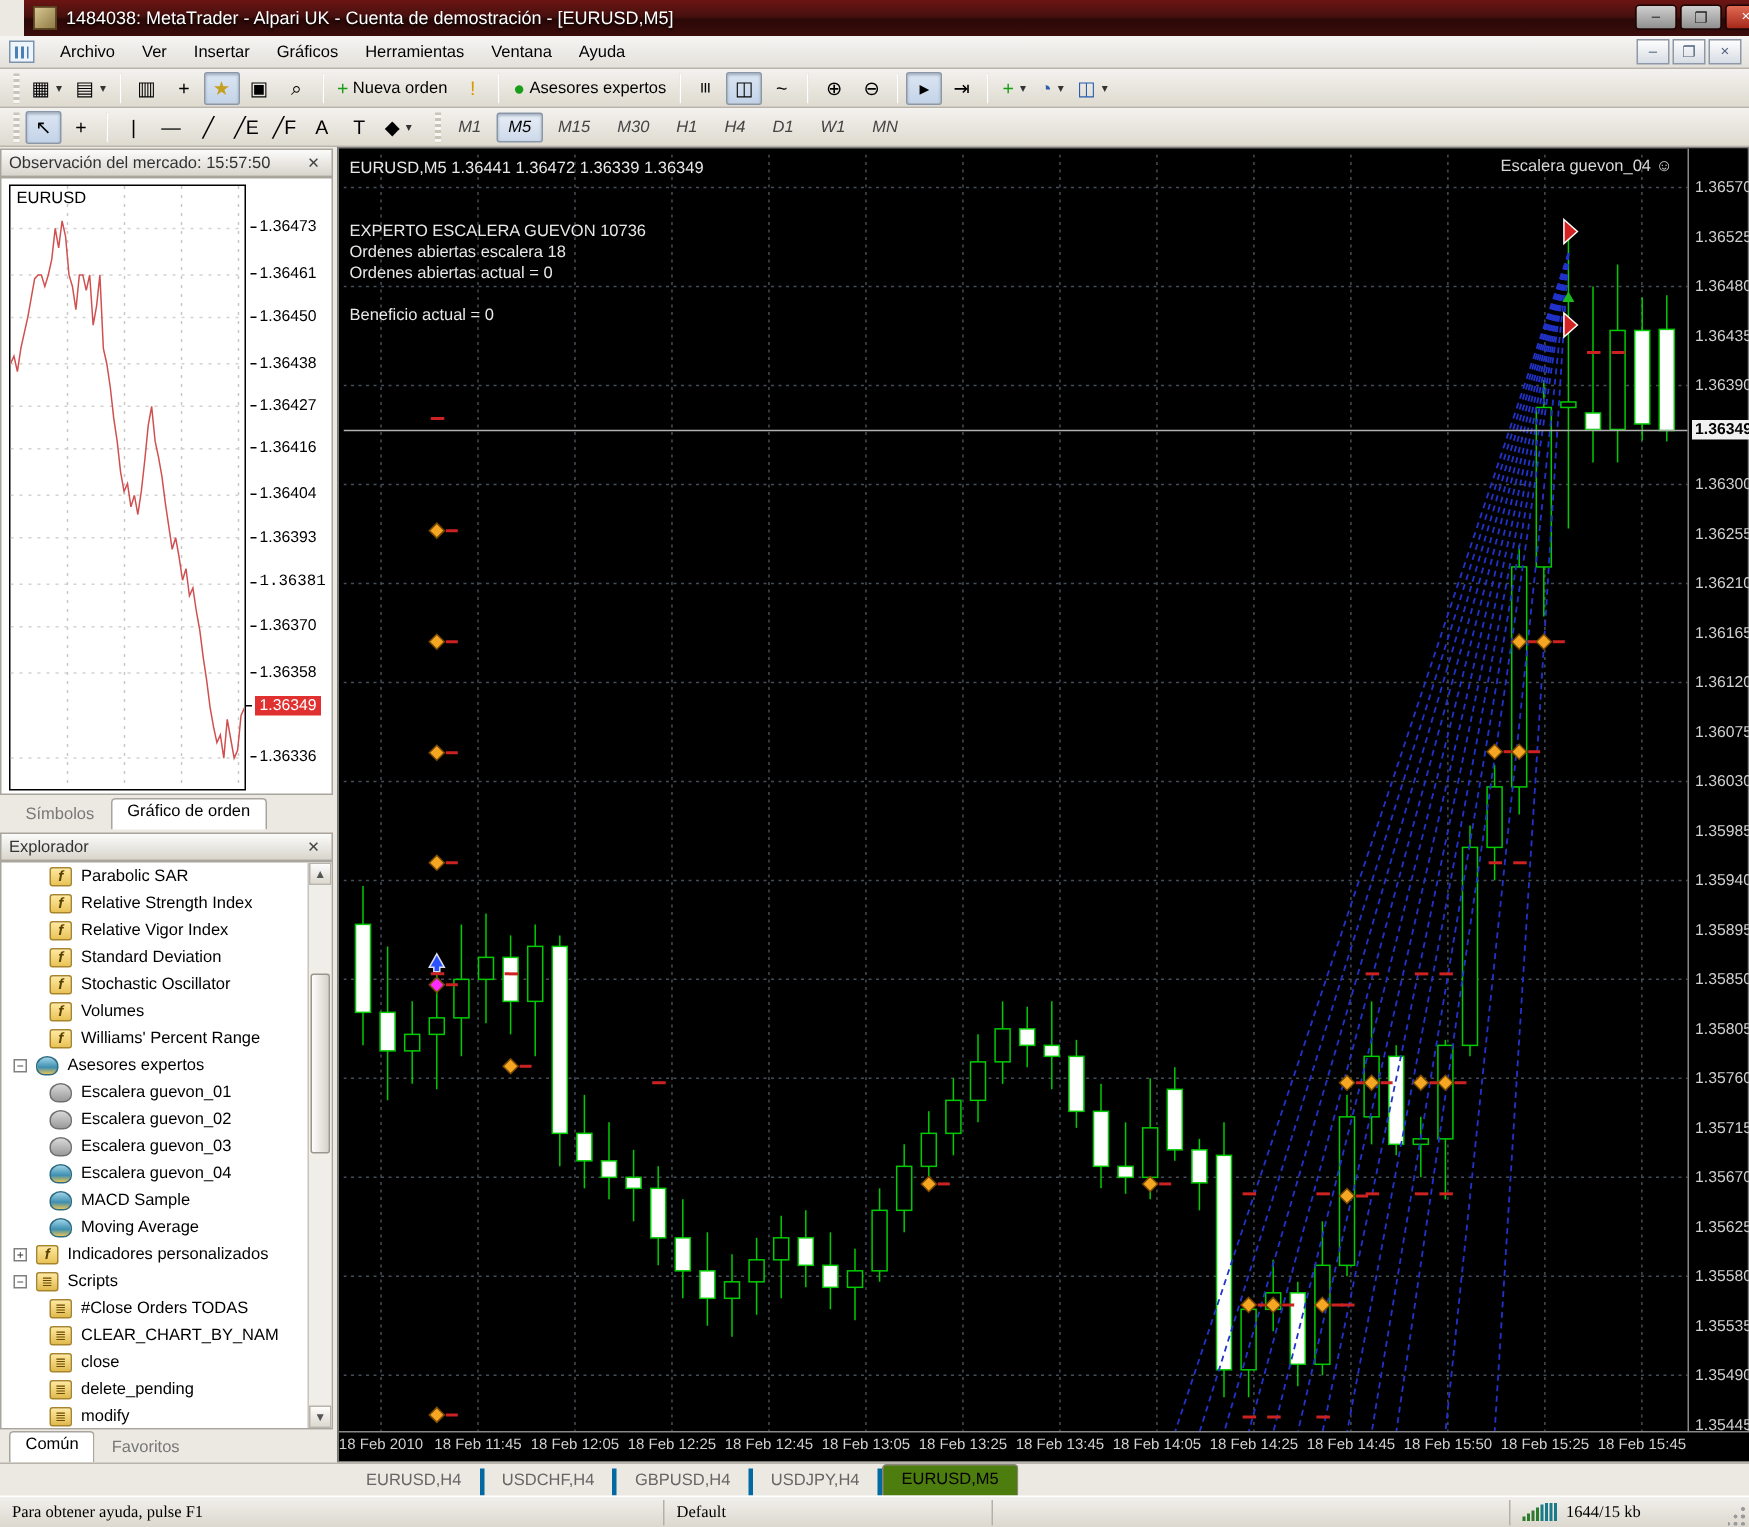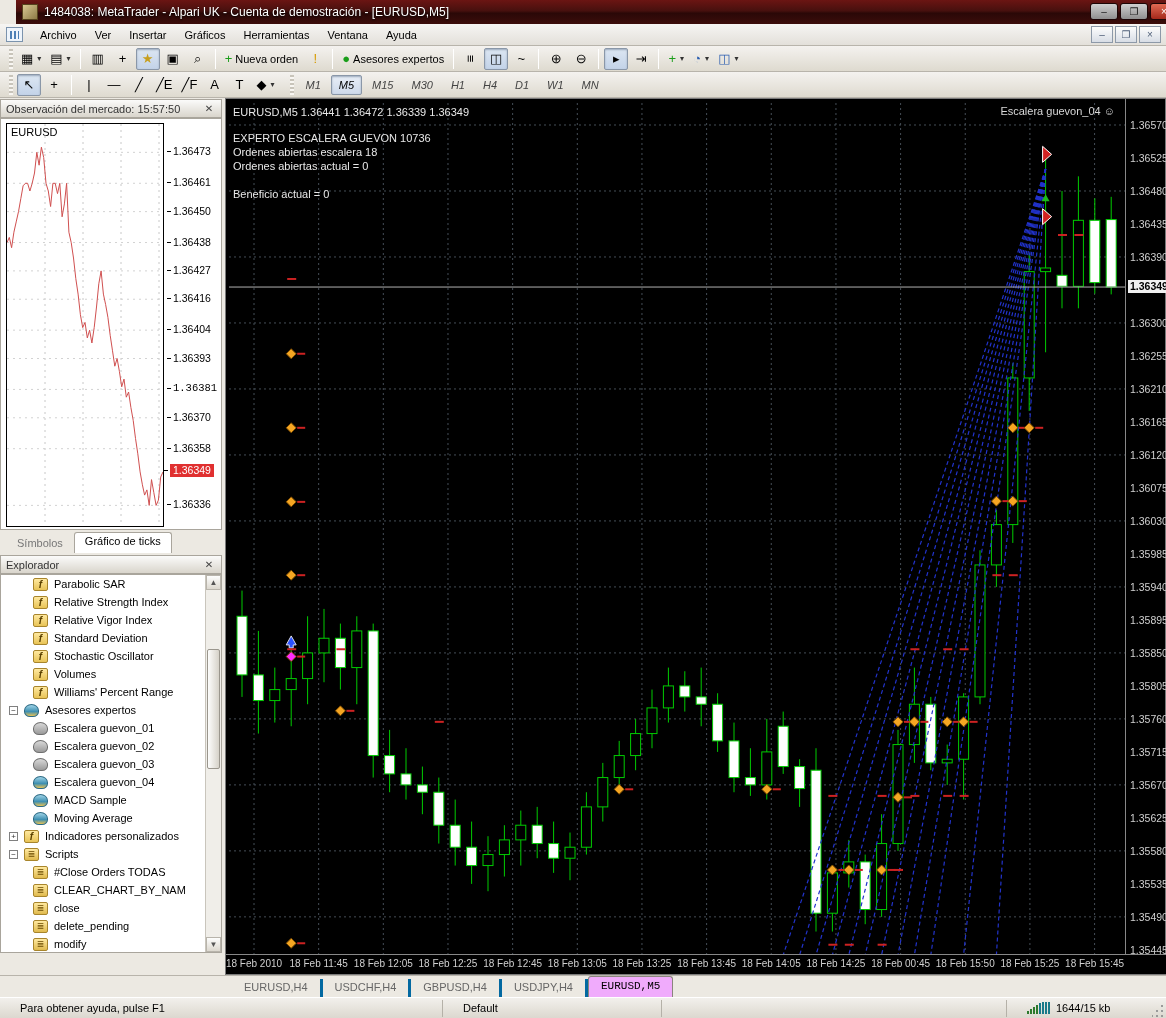--- a/index.html
+++ b/index.html
@@ -90,39 +90,39 @@
   .sbarrow.dn { position:absolute; bottom:0; width:100%; }
   .sbthumb { position:absolute; left:1px; top:74px; width:13px; height:120px; border:1px solid #9a968d;
     background:linear-gradient(90deg,#fdfdfc,#d6d2c9); border-radius:2px; }
   .nav-tabs { top:398px; }
 
   
   .chartwin { position:absolute; left:225px; top:98px; width:941px; height:877px;
     background:#000; border:1px solid #7a7a7a; }
   .candle-svg { position:absolute; left:3px; top:4px; }
   .ea-overlay { position:absolute; left:7px; top:6px; color:#e8e8e8; font-size:11px; line-height:14px; }
-  .ea-overlay .sym { margin-bottom:12px; }
+  .ea-overlay .sym { margin-bottom:28px; }
   .ea-name { position:absolute; right:50px; top:6px; color:#d8d8d8; font-size:11px; }
   .price-axis { position:absolute; right:0; top:0; width:40px; height:855px; border-left:1px solid #888; background:#000; }
   .plab { position:absolute; left:4px; color:#d0d0d0; font-size:10.5px; }
   .plab.cur { background:#f0f0f0; color:#000; padding:0 2px 1px 2px; left:2px; font-weight:bold; }
   .time-axis { position:absolute; left:0; bottom:0; width:941px; height:20px; border-top:1px solid #888; background:#000; }
   .xlab { position:absolute; top:3px; transform:translateX(-50%); color:#d0d0d0; font-size:10px; white-space:nowrap; }
 
   
   .tabsrow { position:absolute; left:0; top:975px; width:1166px; height:22px; background:#ece9e2;
     border-top:1px solid #b8b4ab; display:flex; }
   .left-tabs { width:222px; display:flex; align-items:flex-end; padding-left:6px; }
   .chart-tabs { display:flex; align-items:flex-end; padding-left:10px; }
   .ctab { height:18px; padding:2px 12px 0 12px; color:#666; border-right:3px solid #0369a1; }
-  .ctab.active { background:#f0abfc; border:1px solid #8a867d; border-bottom:none; border-radius:3px 3px 0 0;
-    color:#000; height:21px; padding-top:3px;font-family:Liberation Mono, monospace; }
+  .ctab.active { background:#4d7c0f; border:1px solid #8a867d; border-bottom:none; border-radius:3px 3px 0 0;
+    color:#000; height:21px; padding-top:3px; }
   .statusbar { position:absolute; left:0; top:997px; width:1166px; height:21px;
     background:linear-gradient(180deg,#f2f0ec,#dcd8cf); border-top:1px solid #fff; display:flex; align-items:center; }
-  .seg { height:17px; display:flex; align-items:center; padding:0 20px; border-right:1px solid #b5b1a8; }
+  .seg { height:17px; display:flex; align-items:center; padding:0 8px; border-right:1px solid #b5b1a8;font-family:Liberation Serif, serif; }
   .seg.s1 { width:443px; } .seg.s2 { width:219px; } .seg.s3 { width:345px; }
   .seg.s4 { flex:1; border-right:none; gap:6px; }
   .sigbars { display:flex; align-items:flex-end; gap:1px; height:12px; }
   .sigbars i { width:2px; background:#2d7a2d; display:block; }
   .resize-grip { position:absolute; right:1px; bottom:1px; width:13px; height:13px;
     background:
       radial-gradient(circle at 10px 2px,#9a9a9a 1.2px,transparent 1.5px),
       radial-gradient(circle at 10px 7px,#9a9a9a 1.2px,transparent 1.5px),
       radial-gradient(circle at 10px 12px,#9a9a9a 1.2px,transparent 1.5px),
       radial-gradient(circle at 5px 7px,#9a9a9a 1.2px,transparent 1.5px),
@@ -324,21 +324,21 @@
             <div class="tlab" style="top: 228.5px;">1.36393</div>
             <div class="tlab" style="top: 259.423px; font-family: Liberation Mono, monospace;">1.36381</div>
             <div class="tlab" style="top: 287.769px;">1.36370</div>
             <div class="tlab" style="top: 318.692px;">1.36358</div>
             <div class="tlab" style="top: 375.385px;">1.36336</div>
             <div class="tlab cur" style="top: 340.885px;">1.36349</div>
           </div>
       </div>
       <div class="mw-tabs" id="mwtabs">
           <span class="tab">Símbolos</span>
-          <span class="tab active">Gráfico de ticks</span>
+          <span class="tab active">Gráfico de orden</span>
         </div>
     </div>
 
     <div class="nav">
       <div class="panel-hdr">
         <span>Explorador</span>
         <span class="x">✕</span>
       </div>
       <div class="nav-body">
         <div class="tree" id="navtree">
@@ -447,20 +447,24 @@
               <span class="tic scr">≣</span>
               <span>modify</span>
             </div>
           </div>
         <div class="navsb">
           <div class="sbarrow">▲</div>
           <div class="sbthumb"></div>
           <div class="sbarrow dn">▼</div>
         </div>
       </div>
+      <div class="nav-tabs" id="navtabs">
+          <span class="tab active">Común</span>
+          <span class="tab">Favoritos</span>
+        </div>
     </div>
   </div>
 
   <div class="chartwin">
     <svg id="candles" class="candle-svg" width="897" height="852">
         <line x1="25" y1="0" x2="25" y2="852" stroke="#454e57" stroke-dasharray="2,3" stroke-width="1"></line>
         <line x1="89.66" y1="0" x2="89.66" y2="852" stroke="#454e57" stroke-dasharray="2,3" stroke-width="1"></line>
         <line x1="154.32" y1="0" x2="154.32" y2="852" stroke="#454e57" stroke-dasharray="2,3" stroke-width="1"></line>
         <line x1="218.98" y1="0" x2="218.98" y2="852" stroke="#454e57" stroke-dasharray="2,3" stroke-width="1"></line>
         <line x1="283.64" y1="0" x2="283.64" y2="852" stroke="#454e57" stroke-dasharray="2,3" stroke-width="1"></line>
@@ -717,21 +721,21 @@
         <div class="xlab" style="left: 28px;">18 Feb 2010</div>
         <div class="xlab" style="left: 92.66px;">18 Feb 11:45</div>
         <div class="xlab" style="left: 157.32px;">18 Feb 12:05</div>
         <div class="xlab" style="left: 221.98px;">18 Feb 12:25</div>
         <div class="xlab" style="left: 286.64px;">18 Feb 12:45</div>
         <div class="xlab" style="left: 351.3px;">18 Feb 13:05</div>
         <div class="xlab" style="left: 415.96px;">18 Feb 13:25</div>
         <div class="xlab" style="left: 480.62px;">18 Feb 13:45</div>
         <div class="xlab" style="left: 545.28px;">18 Feb 14:05</div>
         <div class="xlab" style="left: 609.94px;">18 Feb 14:25</div>
-        <div class="xlab" style="left: 674.6px;">18 Feb 00:45</div>
+        <div class="xlab" style="left: 674.6px;">18 Feb 14:45</div>
         <div class="xlab" style="left: 739.26px;">18 Feb 15:50</div>
         <div class="xlab" style="left: 803.92px;">18 Feb 15:25</div>
         <div class="xlab" style="left: 868.58px;">18 Feb 15:45</div>
       </div>
   </div>
 
   <div class="tabsrow">
     <div class="left-tabs" id="lefttabs"></div>
     <div class="chart-tabs" id="ctabs">
         <span class="ctab">EURUSD,H4</span>

